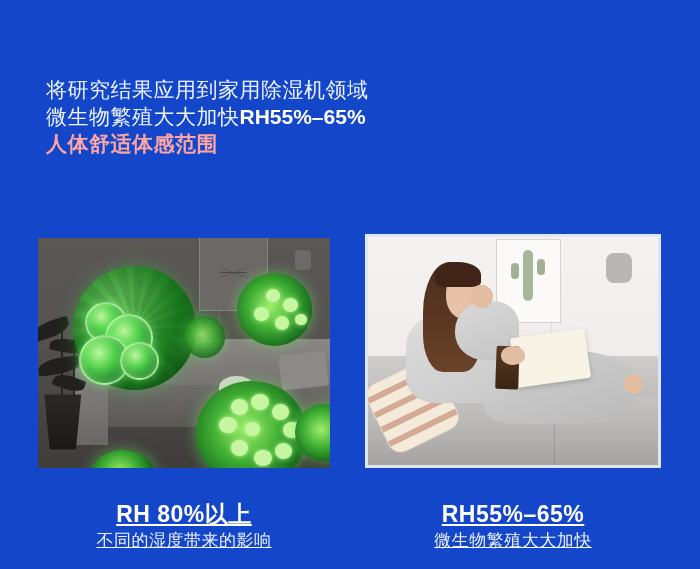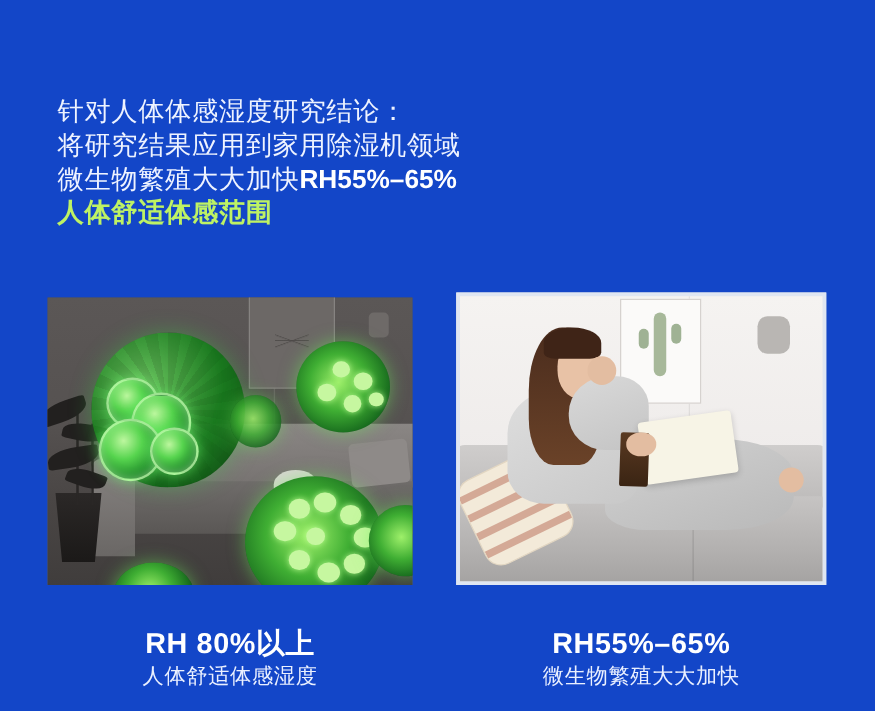--- a/index.html
+++ b/index.html
@@ -18,21 +18,21 @@
     font-size:27px;font-weight:bold;color:#ffffff;
     letter-spacing:1px;white-space:nowrap;
   }
   .body-text{
     position:absolute;left:46px;top:76px;
     color:#eef3ff;font-size:21px;line-height:27px;
     letter-spacing:0.5px;
   }
   .body-text .ln{white-space:nowrap;display:block;}
   .body-text .b{font-weight:bold;color:#ffffff;letter-spacing:0px;}
-  .body-text .ln.strong{font-weight:bold;color:#bef264;}
+  .body-text .ln.strong{font-weight:bold;color:#fca5a5;}
 
   
   .photo{
     position:absolute;overflow:hidden;
   }
   .photo-left{left:38px;top:238px;width:292px;height:230px;background:#565251;}
   .photo-right{left:365px;top:234px;width:296px;height:234px;background:#f0eeec;
     border:3px solid #dfe6f2;box-sizing:border-box;}
 
   
@@ -117,34 +117,33 @@
     background:linear-gradient(160deg,#d2d2d2,#b9b9b9);border-radius:26% 40% 36% 22%;}
   .rp-foot{position:absolute;left:88%;top:60%;width:7%;height:9%;background:#e3bda1;border-radius:50%;}
   .rp-book{position:absolute;left:50%;top:42%;width:26%;height:22%;
     background:#f7f4e6;border-radius:3px;transform:rotate(-8deg);
     box-shadow:0 2px 5px rgba(0,0,0,.18);}
   .rp-book:before{content:"";position:absolute;left:-24%;top:14%;width:30%;height:86%;
     background:linear-gradient(180deg,#5a3a22,#3a2413);transform:rotate(10deg);border-radius:2px;}
   .rp-hand2{position:absolute;left:46%;top:48%;width:8%;height:8%;background:#e3bda1;border-radius:50%;}
 
   
-  .cap{position:absolute;text-align:center;color:#ffffff;}
+  .cap{position:absolute;text-align:center;color:#ffffff;text-decoration:underline;}
   .cap .big{font-size:23px;font-weight:bold;letter-spacing:.5px;line-height:28px;display:block;white-space:nowrap;}
   .cap .sub{font-size:17px;font-weight:normal;color:#eaf0ff;line-height:26px;display:block;white-space:nowrap;letter-spacing:.5px;}
   .cap-left{left:38px;top:500px;width:292px;}
   .cap-right{left:365px;top:500px;width:296px;}
 </style>
 </head>
 <body>
 
 <div class="page">
 
 
   <div class="body-text">
-    <span class="ln">针对人体体感湿度研究结论：</span>
     <span class="ln">将研究结果应用到家用除湿机领域</span>
     <span class="ln"><span>微生物繁殖大大加快</span><span class="b">RH55%–65%</span></span>
     <span class="ln strong">人体舒适体感范围</span>
   </div>
 
   <div class="photo photo-left">
     <div class="lp-wall"></div>
     <div class="lp-wallseam"></div>
     <div class="lp-frame">
         <i></i>
@@ -221,21 +220,21 @@
     <div class="rp-face"></div>
     <div class="rp-hairtop"></div>
     <div class="rp-arm"></div>
     <div class="rp-hand"></div>
     <div class="rp-book"></div>
     <div class="rp-hand2"></div>
   </div>
 
   <div class="cap cap-left">
     <span class="big">RH 80%以上</span>
-    <span class="sub">人体舒适体感湿度</span>
+    <span class="sub">不同的湿度带来的影响</span>
   </div>
 
   <div class="cap cap-right">
     <span class="big">RH55%–65%</span>
     <span class="sub">微生物繁殖大大加快</span>
   </div>
 
 </div>
 
 </body></html>

